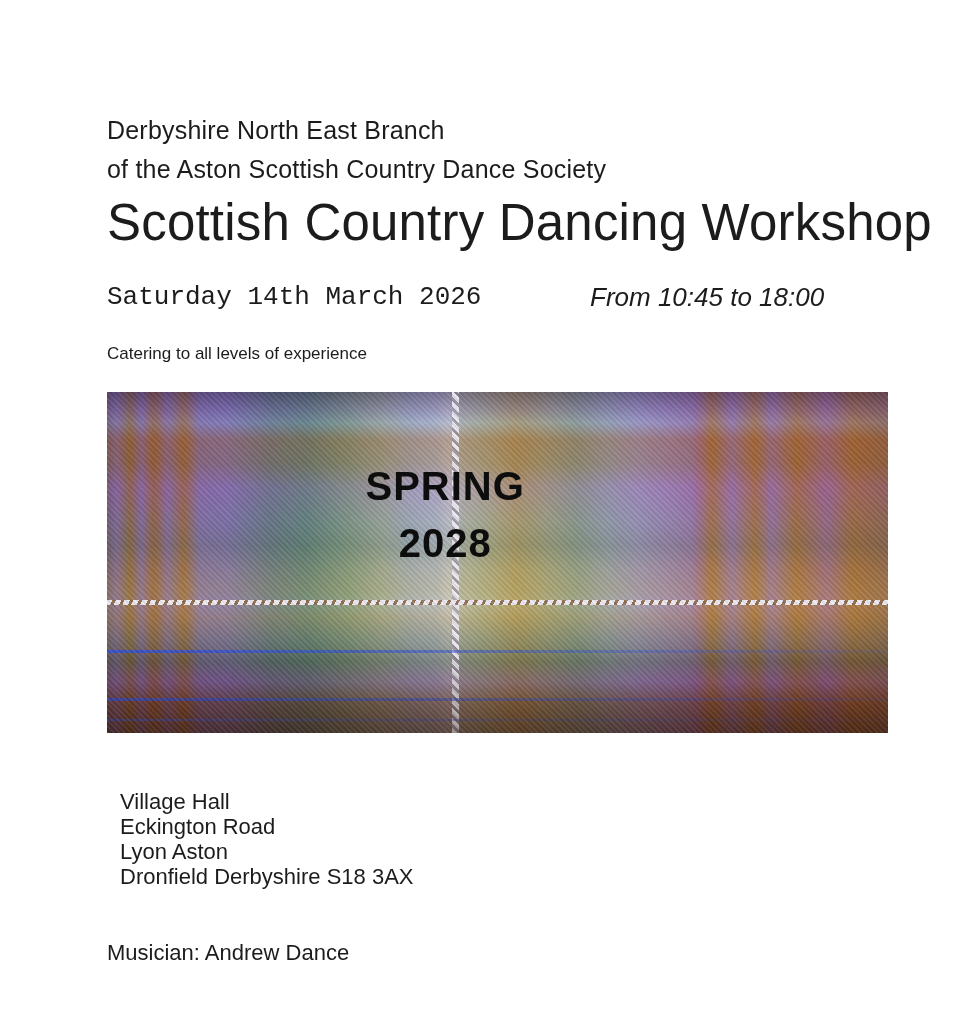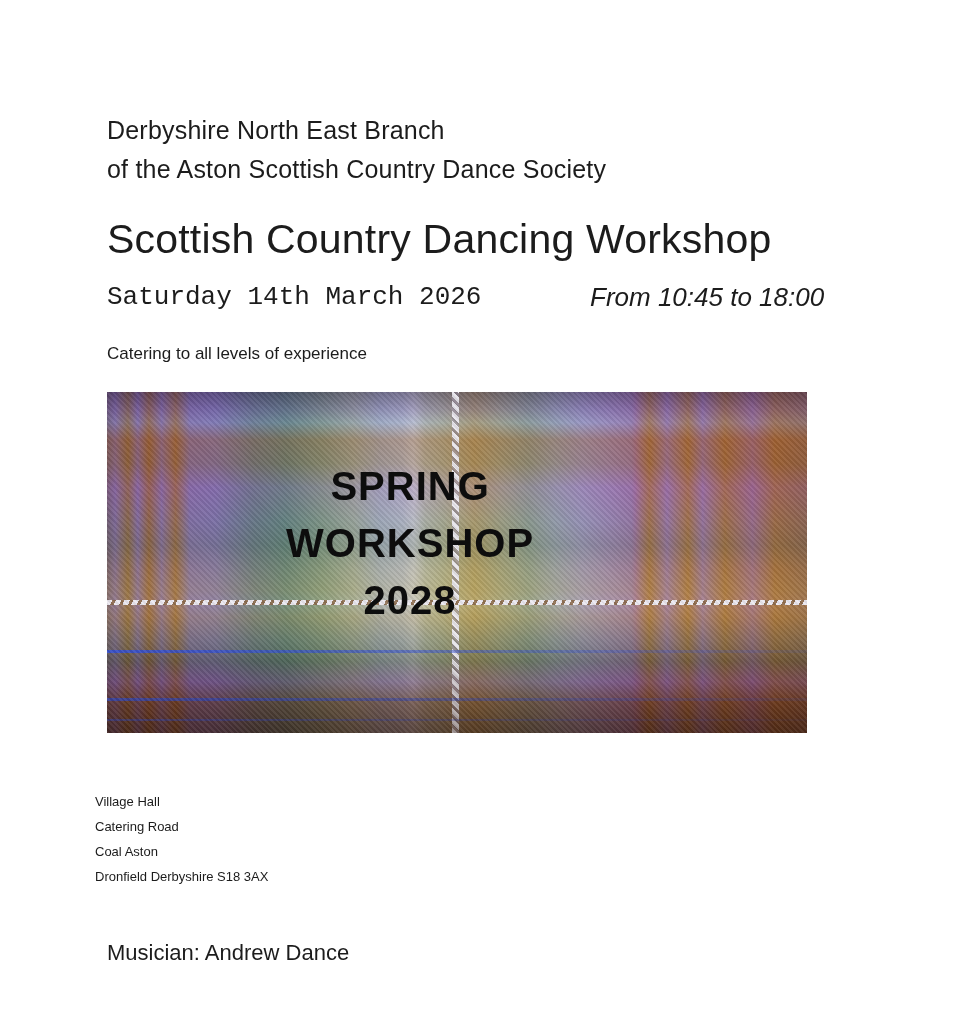--- a/index.html
+++ b/index.html
@@ -21,22 +21,22 @@
     position: absolute;
     left: 107px;
     top: 111px;
     font-size: 25px;
     line-height: 39px;
     letter-spacing: 0.2px;
   }
   .event-title {
     position: absolute;
     left: 107px;
-    top: 216px;
-    font-size: 41px;
+    top: 200px;
+    font-size: 51px;
     line-height: 46px;
     font-weight: 400;
     letter-spacing: 0.2px;
     white-space: nowrap;
   }
   .schedule-row {
     position: absolute;
     left: 0;
     top: 279px;
     width: 100%;
@@ -61,21 +61,21 @@
     left: 107px;
     top: 342px;
     font-size: 17px;
     line-height: 24px;
   }
   
   .tartan-banner {
     position: absolute;
     left: 107px;
     top: 392px;
-    width: 700px;
+    width: 781px;
     height: 341px;
     background-image:
       
       repeating-linear-gradient(45deg, rgba(255,255,255,0.06) 0 2px, rgba(0,0,0,0.06) 2px 4px),
       
       linear-gradient(180deg, rgba(0,0,0,0) 76%, rgba(48,24,12,0.38) 100%),
       
       linear-gradient(90deg, rgba(48,78,215,0.85), rgba(48,78,215,0.10)),
       linear-gradient(90deg, rgba(48,78,215,0.80), rgba(48,78,215,0.12)),
       linear-gradient(90deg, rgba(48,78,215,0.55), rgba(48,78,215,0.08)),
@@ -177,23 +177,23 @@
     text-align: center;
     font-size: 40px;
     font-weight: 700;
     line-height: 57px;
     letter-spacing: 1px;
     color: #0d0d0d;
   }
   
   .venue-block {
     position: absolute;
-    left: 95px;
+    left: 120px;
     top: 789px;
-    font-size: 13px;
+    font-size: 22px;
     line-height: 25px;
   }
   .people-block {
     position: absolute;
     left: 107px;
     top: 937px;
     font-size: 22px;
     line-height: 32px;
   }
 </style>
@@ -212,29 +212,28 @@
   <div class="schedule-row">
     <span class="event-date">Saturday 14th March 2026</span>
     <span class="event-time">From 10:45 to 18:00</span>
   </div>
 
   <div class="tagline">Catering to all levels of experience</div>
 
   <div class="tartan-banner">
     <div class="banner-caption">
       <div>SPRING</div>
-      <div>WORKSHOP</div>
       <div>2028</div>
     </div>
   </div>
 
   <div class="venue-block">
     <div>Village Hall</div>
-    <div>Catering Road</div>
-    <div>Coal Aston</div>
+    <div>Eckington Road</div>
+    <div>Lyon Aston</div>
     <div>Dronfield Derbyshire S18 3AX</div>
   </div>
 
   <div class="people-block">
     <div>Musician: Andrew Dance</div>
   </div>
 
 </div>
 
 </body></html>

